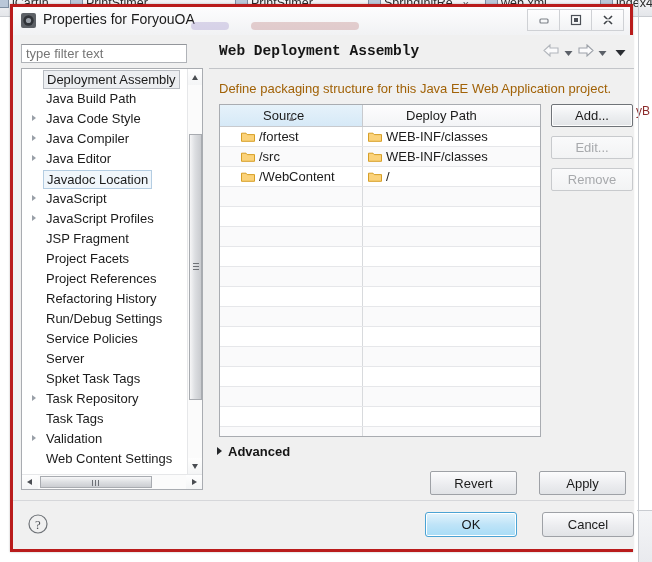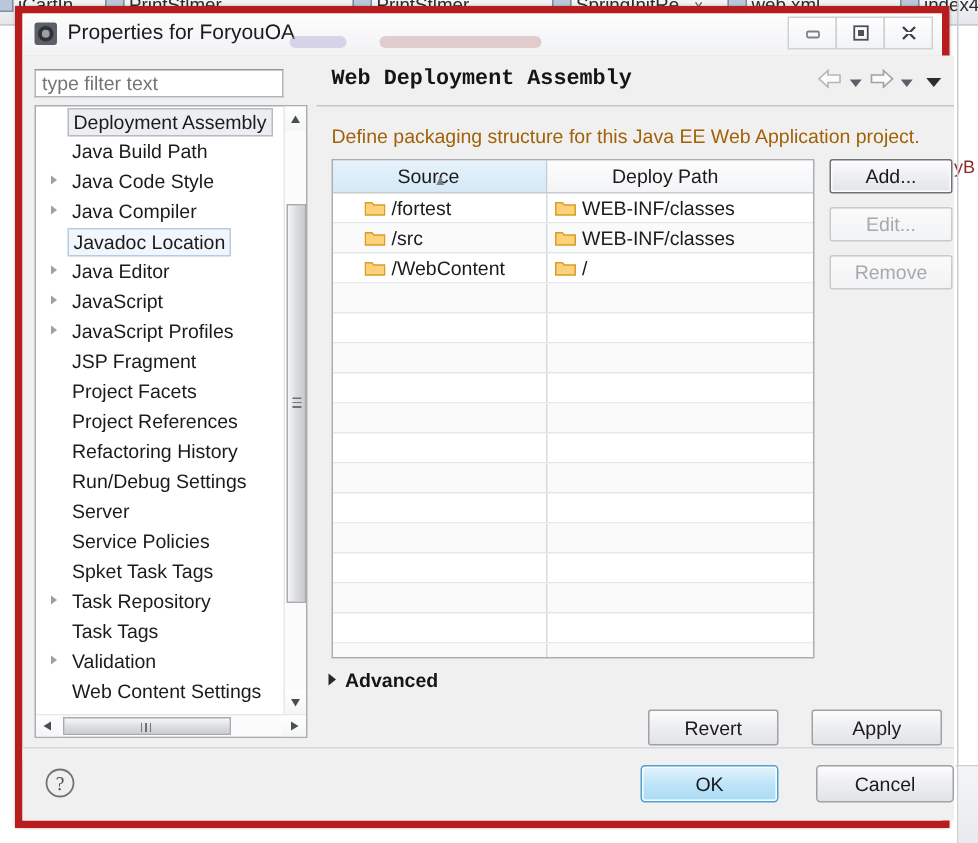--- a/index.html
+++ b/index.html
@@ -57,21 +57,21 @@
     background: #c9ccd1;
     height: 1px;
   }
 
   
   #dialog {
     position: absolute;
     left: 10px; top: 4px;
     width: 623px; height: 548px;
     background: #f0f0f0;
-    border: 5px solid #b91c1c;
+    border: 3px solid #b91c1c;
     box-shadow: 0 0 2px rgba(0,0,0,.25);
     box-sizing: border-box;
   }
   .titlebar {
     position: relative;
     height: 28px;
     background: linear-gradient(#fdfdfe, #f1f2f4);
     border-bottom: 1px solid #dfe0e3;
   }
   .title-icon {
@@ -550,29 +550,29 @@
             <span class="label">Java Build Path</span>
           </div>
           <div class="tree-item">
             <span class="arrow"></span>
             <span class="label">Java Code Style</span>
           </div>
           <div class="tree-item">
             <span class="arrow"></span>
             <span class="label">Java Compiler</span>
           </div>
+          <div class="tree-item">
+            <span class="arrow"></span>
+            <span class="label">Java Editor</span>
+          </div>
           <div class="tree-item selbox">
             <span class="label">Javadoc Location</span>
           </div>
           <div class="tree-item">
             <span class="arrow"></span>
-            <span class="label">Java Editor</span>
-          </div>
-          <div class="tree-item">
-            <span class="arrow"></span>
             <span class="label">JavaScript</span>
           </div>
           <div class="tree-item">
             <span class="arrow"></span>
             <span class="label">JavaScript Profiles</span>
           </div>
           <div class="tree-item">
             <span class="label">JSP Fragment</span>
           </div>
           <div class="tree-item">
@@ -581,24 +581,24 @@
           <div class="tree-item">
             <span class="label">Project References</span>
           </div>
           <div class="tree-item">
             <span class="label">Refactoring History</span>
           </div>
           <div class="tree-item">
             <span class="label">Run/Debug Settings</span>
           </div>
           <div class="tree-item">
+            <span class="label">Service Policies</span>
+          </div>
+          <div class="tree-item">
             <span class="label">Server</span>
-          </div>
-          <div class="tree-item">
-            <span class="label">Service Policies</span>
           </div>
           <div class="tree-item">
             <span class="label">Spket Task Tags</span>
           </div>
           <div class="tree-item">
             <span class="arrow"></span>
             <span class="label">Task Repository</span>
           </div>
           <div class="tree-item">
             <span class="label">Task Tags</span>

